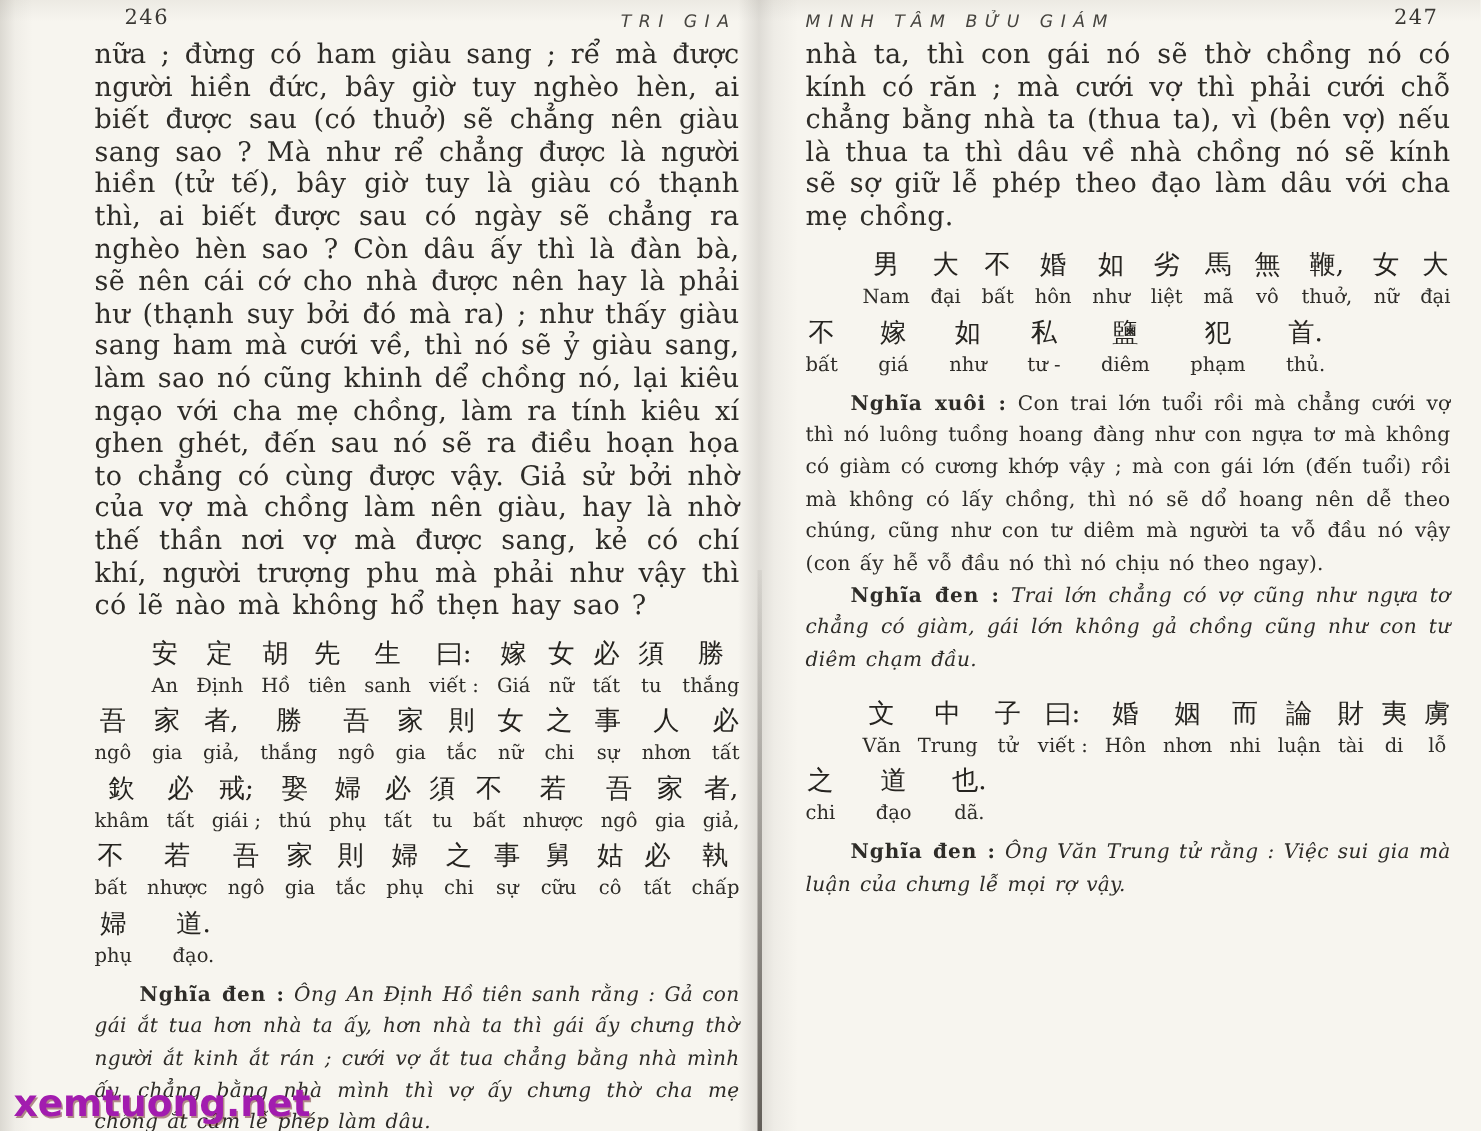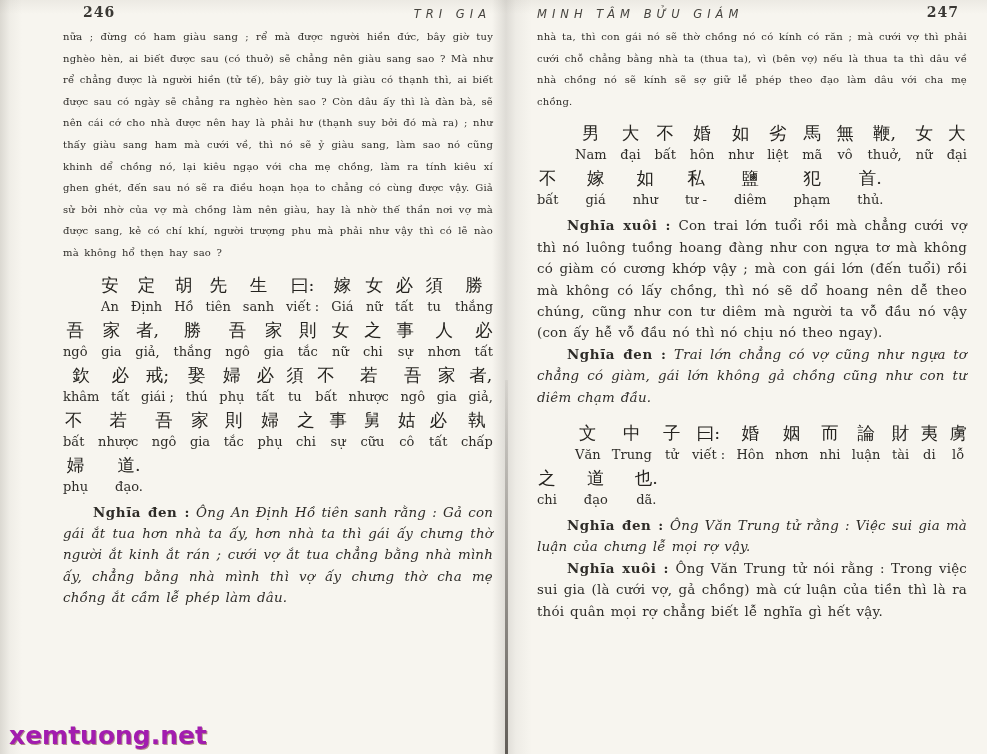--- a/index.html
+++ b/index.html
@@ -20,32 +20,32 @@
     background:linear-gradient(to right, rgba(0,0,0,0) 0%, rgba(70,65,60,0.14) 35%, rgba(70,65,60,0.05) 60%, rgba(0,0,0,0) 100%);
   }
   .gutter-line{
     position:absolute;top:380px;left:505px;width:3px;height:374px;pointer-events:none;
     background:linear-gradient(to bottom, rgba(40,35,30,0.05), rgba(30,25,20,0.65));
   }
   .page{position:absolute;top:0;}
   .page-left{left:63px;width:430px;}
   .page-right{left:537px;width:430px;}
   .pagehead{position:relative;height:22px;margin-top:4px;font-size:13.5px;color:#3a3834;}
-  .pagehead .num{position:absolute;top:0;font-size:14px;letter-spacing:1px;font-weight:bold;}
+  .pagehead .num{position:absolute;top:0;font-size:14px;letter-spacing:1px;}
   .page-left .num{left:20px;}
   .page-right .num{right:8px;}
   .runhead{
     position:absolute;top:3px;font-style:italic;font-size:11.5px;letter-spacing:5px;
     color:#46443f;font-family:"DejaVu Sans","Liberation Sans",sans-serif;
     white-space:nowrap;
   }
   .page-left .runhead{right:2px;}
   .page-right .runhead{left:0px;}
   p.body{
-    margin:0;font-size:10px;line-height:21.6px;text-align:justify;
+    margin:0;font-size:18px;line-height:21.6px;text-align:justify;
     letter-spacing:0.2px;word-spacing:2px;
   }
   .para-top{margin-top:16px;}
   .han-block{margin:9px 0 6px 0;}
   .han-row{display:flex;margin-bottom:2px;}
   .han-row.spread{justify-content:space-between;}
   .han-row.compact{justify-content:flex-start;gap:27px;}
   .han-row.indent{padding-left:38px;}
   .hv-cell{display:flex;flex-direction:column;align-items:center;}
   .han{
@@ -433,16 +433,15 @@
           <span class="han">道</span>
           <span class="viet">đạo</span>
         </span>
         <span class="hv-cell">
           <span class="han">也.</span>
           <span class="viet">dã.</span>
         </span>
       </div>
     </div>
   <p class="nghia den sp"><span class="lbl">Nghĩa đen :</span> <span class="txt">Ông Văn Trung tử rằng : Việc sui gia mà luận của chưng lễ mọi rợ vậy.</span></p>
-  <p class="nghia sp"><span class="lbl">Nghĩa xuôi :</span> <span class="txt">Ông Văn Trung tử nói rằng : Trong việc sui gia (là cưới vợ, gả chồng) mà cứ luận của tiền thì là ra thói quân mọi rợ chẳng biết lễ nghĩa gì hết vậy.</span></p>
 </div>
 
 <div class="watermark">xemtuong.net</div>
 
 </body></html>

